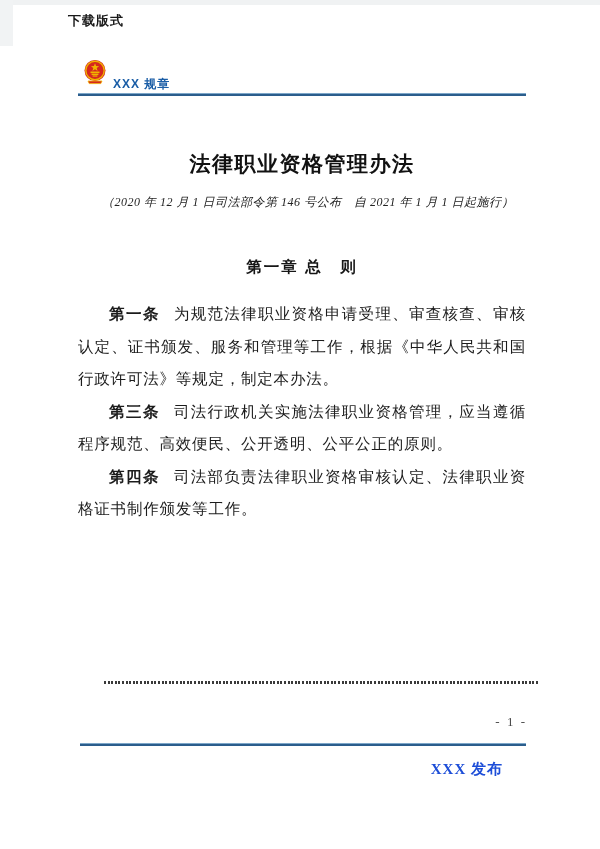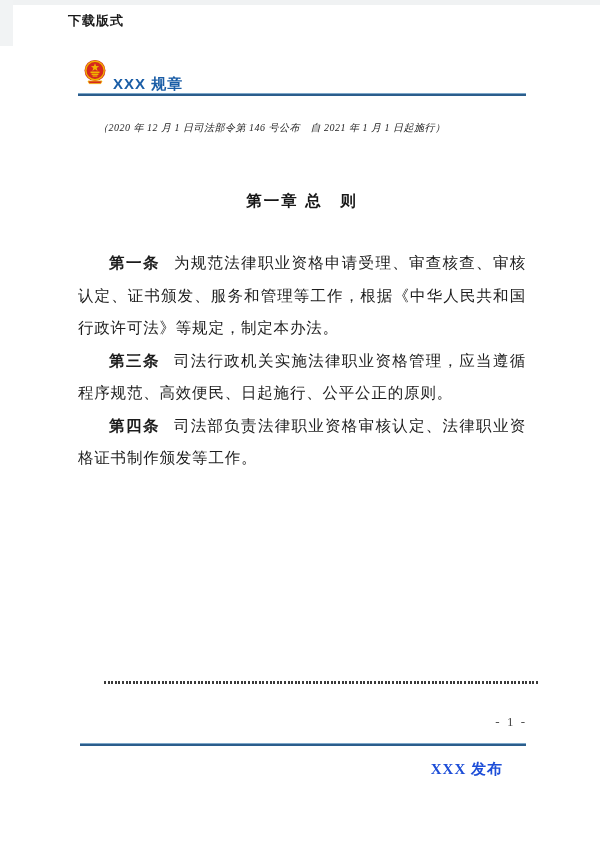--- a/index.html
+++ b/index.html
@@ -39,56 +39,56 @@
   }
 
   .doc-header {
     display: flex; align-items: center; gap: 6px;
     padding-left: 5px;
     height: 28px;
   }
   .emblem { width: 24px; height: 26px; flex: 0 0 auto; }
   .org-label {
     font-family: "Liberation Sans", sans-serif;
-    font-weight: bold; font-size: 15px;
+    font-weight: bold; font-size: 12px;
     color: #1a5da6; letter-spacing: 1px; margin-top: 24px;
   }
   .header-rule {
     margin-top: 7px; height: 3px;
     background: #2b5d8c;
     border-top: 1px solid #7da7c9;
   }
 
   .doc-title {
     margin-top: 54px;
     text-align: center;
     font-weight: bold; font-size: 21px;
     letter-spacing: 1.5px; color: #111;
     line-height: 28px;
   }
 
   .doc-subtitle {
     margin-top: 15px;
     font-style: italic;
-    font-size: 10px; line-height: 34px;
+    font-size: 12px; line-height: 18px;
     text-indent: 2em;
     letter-spacing: 0.5px;
     color: #222;
     text-align: justify;
   }
 
   .chapter-heading {
     margin-top: 46px;
     text-align: center;
     font-family: "Liberation Sans", sans-serif;
     font-weight: bold; font-size: 15.5px;
     letter-spacing: 2px; color: #161616;
   }
 
-  .articles { margin-top: 35px; }
+  .articles { margin-top: 20px; }
   .article {
     font-size: 15.5px; line-height: 32.5px;
     text-indent: 2em; text-align: justify;
     letter-spacing: 0.8px; color: #1c1c1c;
   }
   .article-label {
     font-family: "Liberation Sans", sans-serif;
     font-weight: bold; margin-right: 14px;
     letter-spacing: 1px;
   }
@@ -138,31 +138,32 @@
           <rect x="7.5" y="12.5" width="9" height="1.6" fill="#f0b400"></rect>
           <rect x="8.6" y="14.6" width="6.8" height="1.4" fill="#f0b400"></rect>
           <rect x="9.6" y="16.4" width="4.8" height="1.2" fill="#f0b400"></rect>
           <path d="M5 22 L19 22 L17.8 24.6 L6.2 24.6 Z" fill="#d6281e" stroke="#f0b400" stroke-width="0.8"></path>
         </svg>
       </span>
       <span class="org-label">XXX 规章</span>
     </div>
     <div class="header-rule"></div>
 
+    <h1 class="doc-title">法律职业资格管理办法</h1>
 
     <p class="doc-subtitle">（2020 年 12 月 1 日司法部令第 146 号公布　自 2021 年 1 月 1 日起施行）</p>
 
     <h2 class="chapter-heading">第一章 总　则</h2>
 
     <div class="articles">
       <p class="article">
         <span class="article-label">第一条</span><span>为规范法律职业资格申请受理、审查核查、审核认定、证书颁发、服务和管理等工作，根据《中华人民共和国行政许可法》等规定，制定本办法。</span>
       </p>
       <p class="article">
-        <span class="article-label">第三条</span><span>司法行政机关实施法律职业资格管理，应当遵循程序规范、高效便民、日起施行、公平公正的原则。</span>
+        <span class="article-label">第三条</span><span>司法行政机关实施法律职业资格管理，应当遵循程序规范、高效便民、公开透明、公平公正的原则。</span>
       </p>
       <p class="article">
         <span class="article-label">第四条</span><span>司法部负责法律职业资格审核认定、法律职业资格证书制作颁发等工作。</span>
       </p>
     </div>
 
   </div>
 
   <div class="dots-rule"></div>
 

